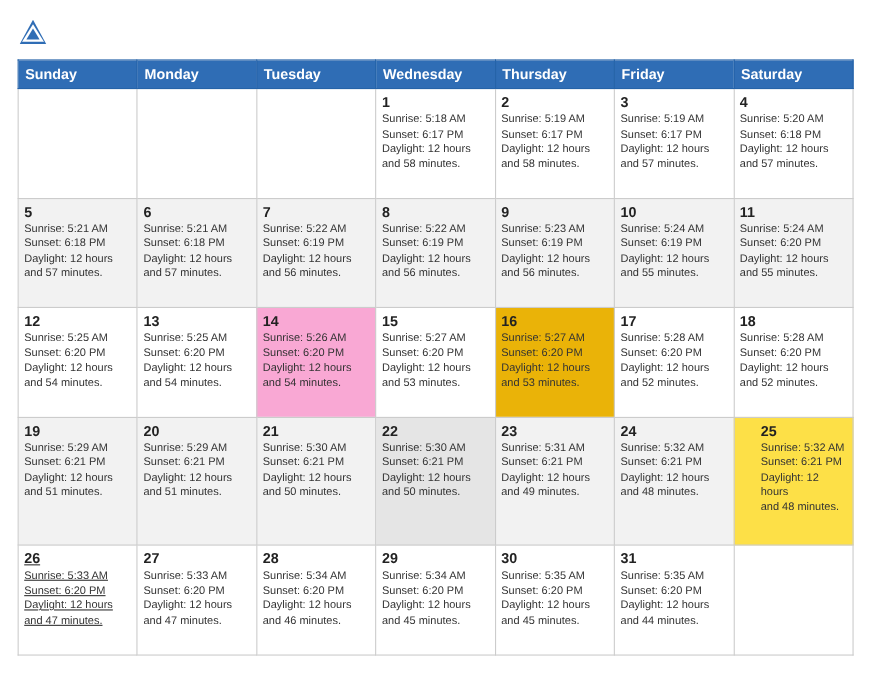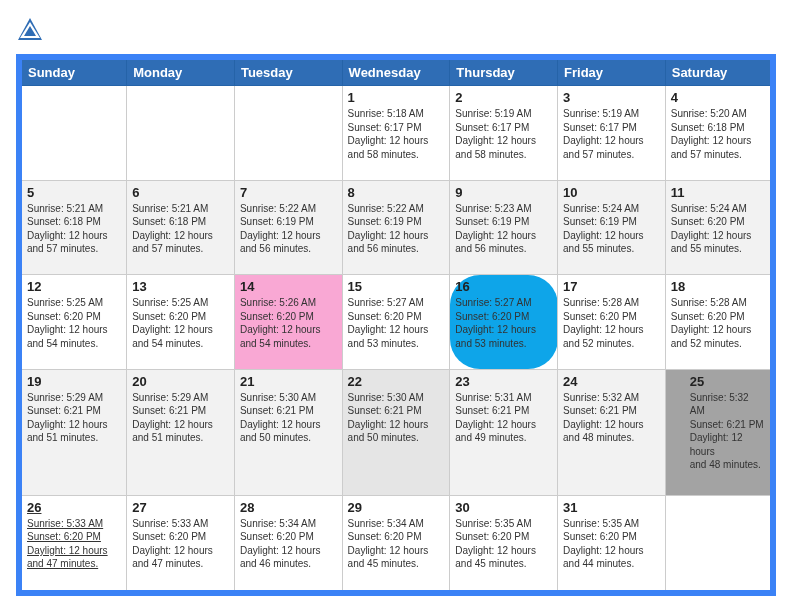--- a/index.html
+++ b/index.html
@@ -46,21 +46,21 @@
       font-size: 32px;
       font-weight: normal;
       color: #222;
     }
     .location-title {
       font-size: 16px;
       color: #444;
     }
     .calendar {
       flex: 1;
-      border: 6px solid #3b82f6;
+      border: 1px solid #3b82f6;
       border-collapse: collapse;
       width: 100%;
       table-layout: fixed;
     }
     .calendar th {
       background-color: #2f6db5;
       color: #fff;
       text-align: left;
       padding: 5px 6px;
       font-size: 13px;
@@ -233,21 +233,21 @@
 Daylight: 12 hours
 and 54 minutes.</div>
           </td>
           <td style="background-color: rgb(255, 255, 255);">
             <div class="cell-date">15</div>
             <div class="cell-info" style="white-space: pre-line;">Sunrise: 5:27 AM
 Sunset: 6:20 PM
 Daylight: 12 hours
 and 53 minutes.</div>
           </td>
-          <td style="background-color: #0ea5e9; border-radius: 30px;">
+          <td style="background-color: #eab308;">
             <div class="cell-date">16</div>
             <div class="cell-info" style="white-space: pre-line;">Sunrise: 5:27 AM
 Sunset: 6:20 PM
 Daylight: 12 hours
 and 53 minutes.</div>
           </td>
           <td style="background-color: rgb(255, 255, 255); margin-left: 48px;">
             <div class="cell-date">17</div>
             <div class="cell-info" style="white-space: pre-line;">Sunrise: 5:28 AM
 Sunset: 6:20 PM
@@ -298,21 +298,21 @@
 Daylight: 12 hours
 and 49 minutes.</div>
           </td>
           <td style="background-color: rgb(242, 242, 242);">
             <div class="cell-date">24</div>
             <div class="cell-info" style="white-space: pre-line;">Sunrise: 5:32 AM
 Sunset: 6:21 PM
 Daylight: 12 hours
 and 48 minutes.</div>
           </td>
-          <td style="background-color: #a3a3a3; padding-left: 24px;">
+          <td style="background-color: #fde047; padding-left: 24px;">
             <div class="cell-date">25</div>
             <div class="cell-info" style="white-space: pre-line;">Sunrise: 5:32 AM
 Sunset: 6:21 PM
 Daylight: 12 hours
 and 48 minutes.</div>
           </td>
         </tr>
         <tr>
           <td style="background-color: rgb(255, 255, 255); text-decoration: underline;">
             <div class="cell-date">26</div>

